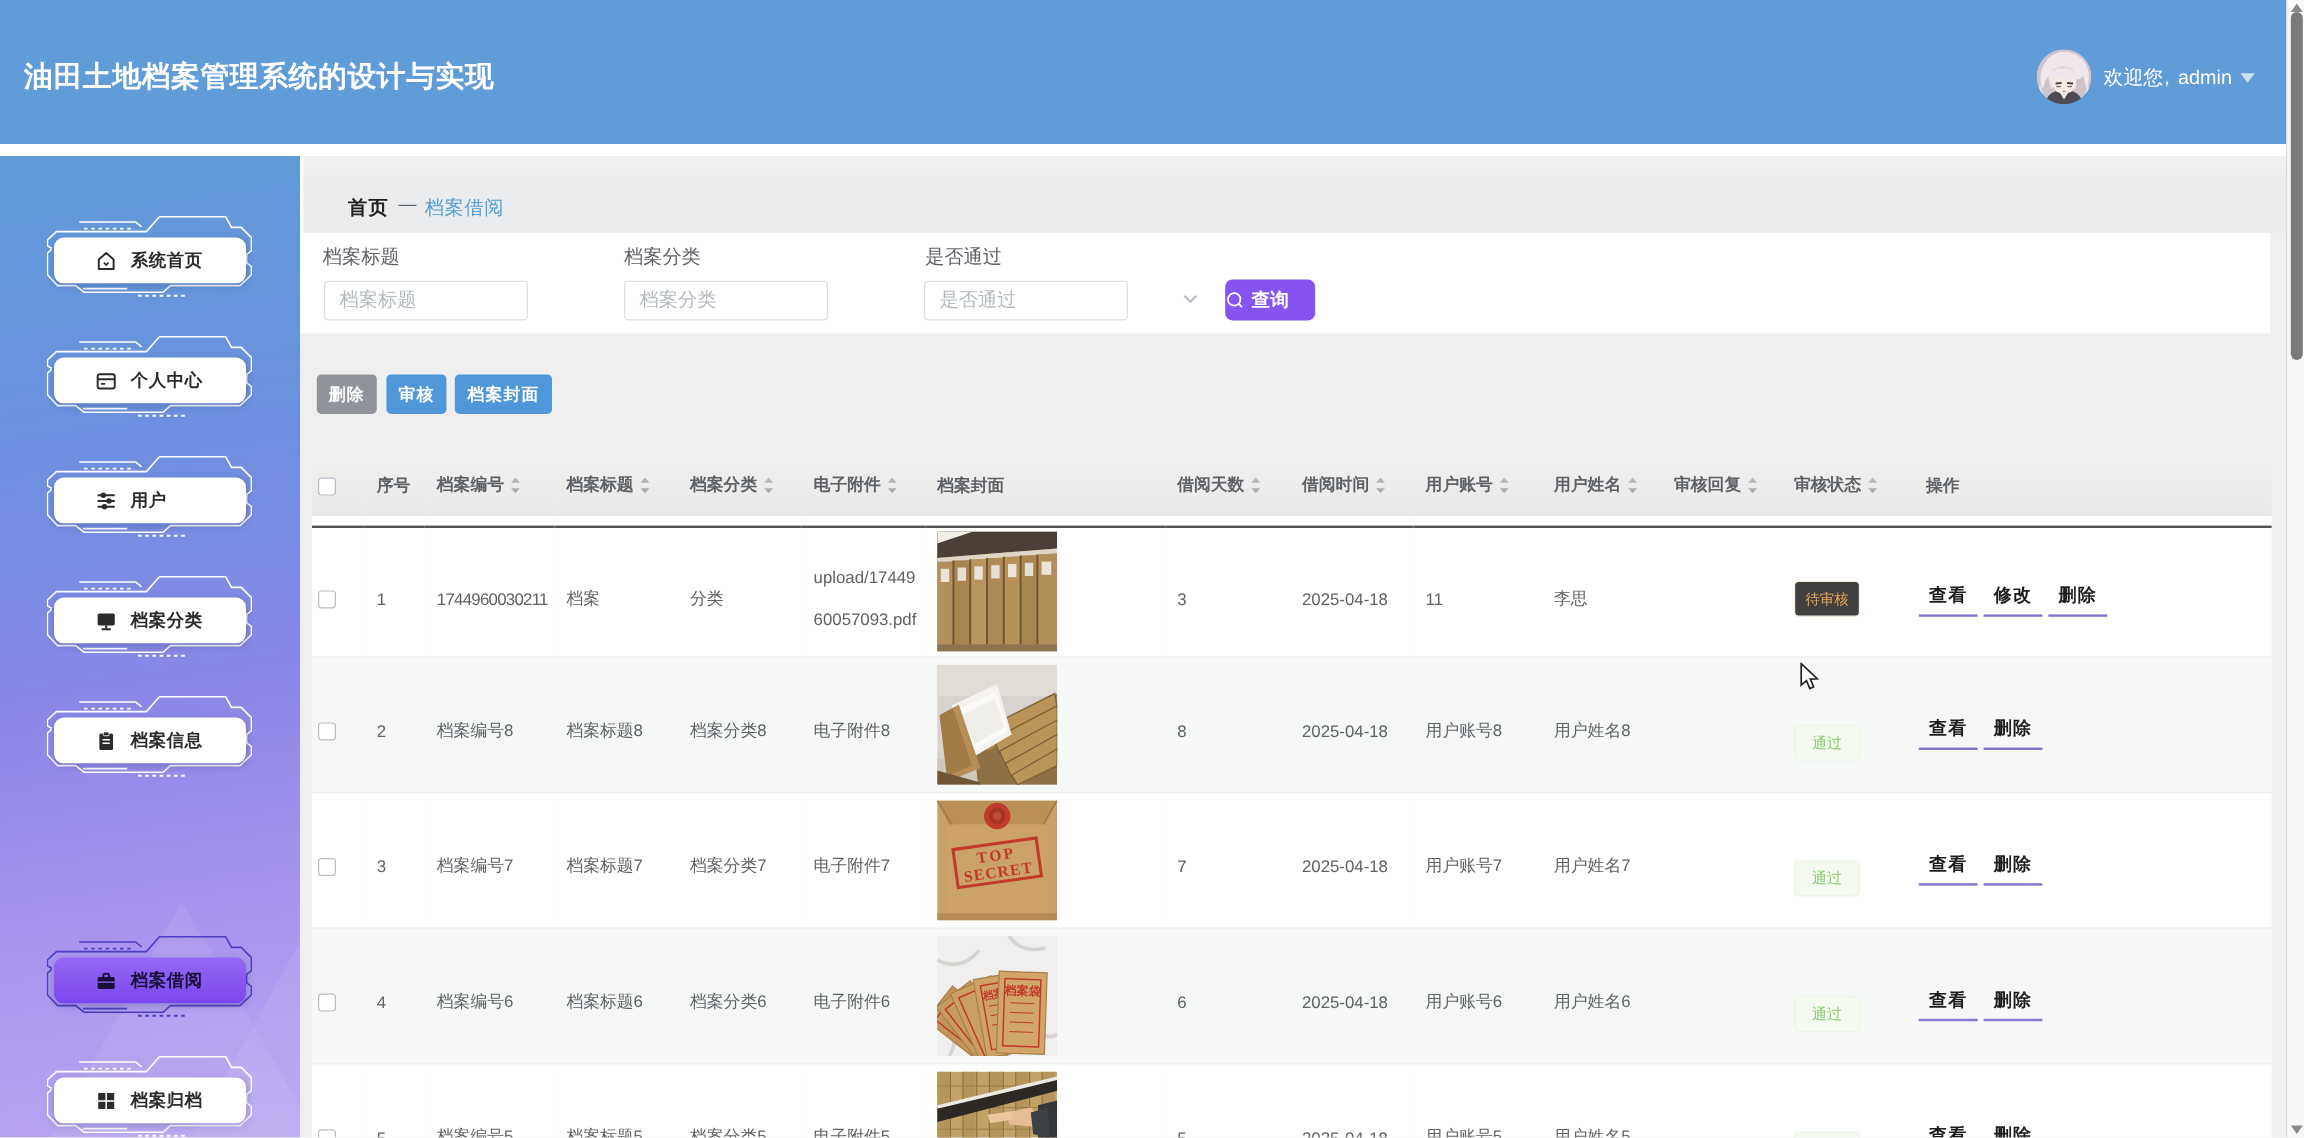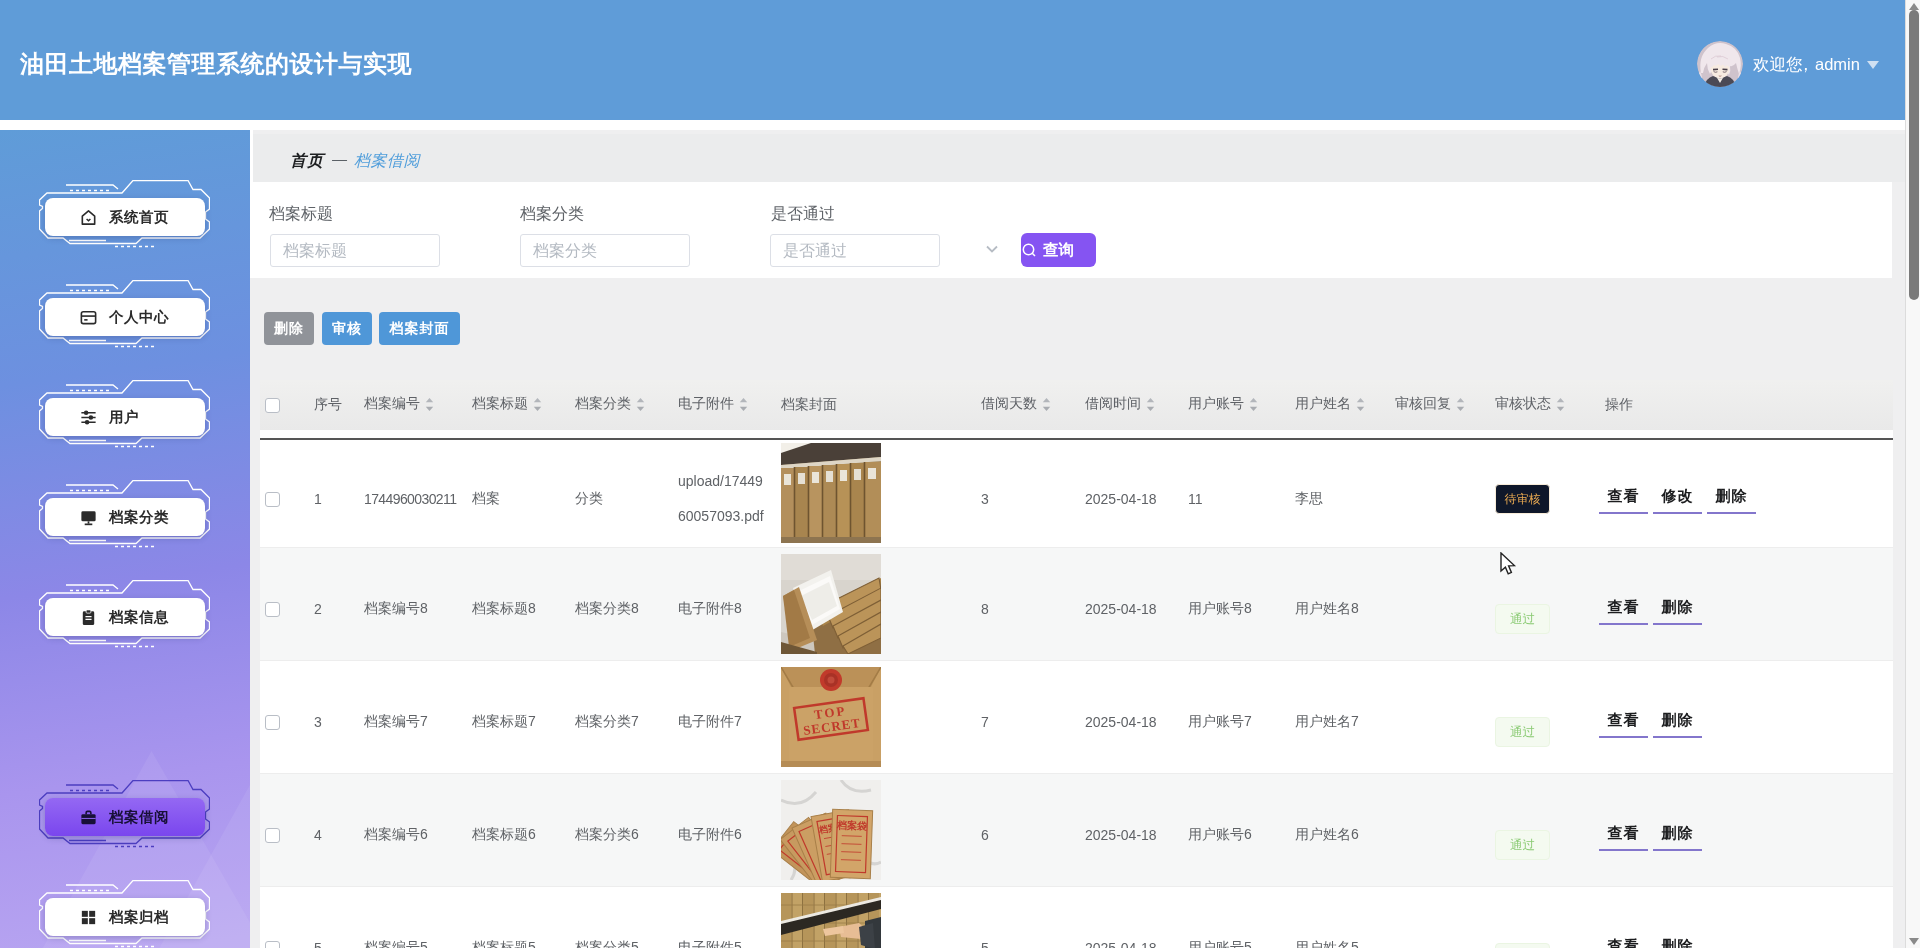--- a/index.html
+++ b/index.html
@@ -23,53 +23,53 @@
   .mbtn { position:absolute; left:6px; top:18px; width:160px; height:38px; background:#fff; border-radius:8px;
      display:flex; align-items:center; justify-content:flex-start; padding-left:34px; box-shadow:0 2px 6px rgba(30,40,90,.25);
      font-size:14.5px; color:#2b2b2b; font-weight:bold; letter-spacing:0.5px; }
   .mbtn svg { margin-right:11px; }
   .menu-item.active .mbtn { background:linear-gradient(180deg,#9468f3 0%, #7a46ee 100%); color:#181038; }
 
   
   #main { position:absolute; left:250px; top:130px; width:1657px; height:818px; background:#efeff0; }
   #whiteedge { position:absolute; left:0; top:0; width:3px; height:148px; background:#fff; }
   #formcard { position:absolute; left:3px; top:48px; width:1639px; height:100px; background:#fff; }
-  #crumb { position:absolute; left:3px; top:4px; width:1652px; height:48px; background:#ebeced;font-style:italic; }
+  #crumb { position:absolute; left:3px; top:16px; width:1652px; height:48px; background:#ebeced; }
   #crumb .b1 { position:absolute; left:37px; top:17px; font-size:16px; font-weight:bold; color:#1e2022; letter-spacing:1px;}
   #crumb .sep { position:absolute; left:79px; top:16px; font-size:15px; color:#5a6066; }
   #crumb .b2 { position:absolute; left:101px; top:17px; font-size:16px; color:#519edb; letter-spacing:0.5px; }
 
   .flabel { position:absolute; font-size:16px; color:#5f6368; }
   .finput::placeholder { color:#b4bac2; opacity:1; }
   .finput { position:absolute; width:170px; height:33px; border:1px solid #dcdfe6; border-radius:3px; background:#fff;
      font-size:16px; color:#b4bac2; line-height:31px; padding-left:12px; }
   #selArrow { position:absolute; left:734px; top:111px; width:16px; height:16px; }
   #btnQuery { position:absolute; left:771px; top:103px; width:75px; height:34px; background:#8554f2; border-radius:6px;
      color:#fff; font-size:15.5px; font-weight:bold; display:flex; align-items:center; justify-content:flex-start; }
   #btnQuery svg { margin-right:5px; }
 
   .actbtn { position:absolute; top:182px; height:33px; border-radius:4px; color:#fff; font-size:14px; font-weight:bold;
      display:flex; align-items:center; justify-content:center; letter-spacing:1px; }
 
   
   #tbl { position:absolute; left:10px; top:250px; width:1633px; border-collapse:collapse; table-layout:fixed; }
-  #tbl th { height:50px; background:linear-gradient(180deg,#f0f0ef, #e9e9e9); font-size:14px; font-weight:normal; color:#5e6166; text-align:left;
+  #tbl th { height:50px; background:linear-gradient(180deg,#f0f0ef, #e9e9e9); font-size:14px; font-weight:bold; color:#5e6166; text-align:left;
      padding-left:10px; vertical-align:middle; white-space:nowrap; }
   #tbl tr.gaprow td { height:9px; background:#fff; border-bottom:2px solid #555; padding:0; }
   #tbl td { font-size:14px; color:#5f6266; padding-left:10px; padding-top:11px; vertical-align:middle; word-wrap:break-word; }
   #tbl td.imgtd { padding-top:0; }
   #tbl tbody tr.r { height:113px; }
   #tbl tbody tr.r td { background:#fff; }
   #tbl tbody tr.r1 { height:108px; }
   #tbl tbody tr.even td { background:#f6f7f7 !important; }
   #tbl tbody tr.r td { border-bottom:1px solid #ededed; }
   .cb { display:inline-block; width:15px; height:15px; border:1px solid #b9bec6; border-radius:3px; background:#fff; vertical-align:middle; }
   .sort { display:inline-block; vertical-align:-4px; margin-left:5px; }
   .tag { display:inline-block; box-sizing:border-box; width:55px; height:30px; line-height:28px; padding:0; text-align:center; font-size:12.5px; border-radius:4px; position:relative; top:0; }
-  .tag.wait { color:#eaaa52; background:#0f172a; border:1px solid #f8ecd9; }
+  .tag.wait { color:#eaaa52; background:#404040; border:1px solid #f8ecd9; }
   .tag.pass { color:#8bcb74; background:#f4faf0; border:1px solid #eaf5e2;margin-top:20px; }
   .op { display:inline-block; width:49px; text-align:center; font-size:15px; font-weight:bold; color:#1c1d1f;
      border-bottom:2.5px solid #8376cc; padding-bottom:6px; margin-left:-6px; margin-right:11px; letter-spacing:1px; position:relative; top:2px; }
   .pic { display:block; }
 
   
   #sbar { position:absolute; left:1905px; top:0; width:15px; height:948px; background:#f8f8f8; border-left:1px solid #dcdcdc; }
   #sbar .thumb { position:absolute; left:3px; top:10px; width:10px; height:290px; background:#7a7a7a; border-radius:5px; }
   #sbar .ar { position:absolute; left:3px; width:0; height:0; border-left:5px solid transparent; border-right:5px solid transparent; }
   #sbar .up { top:3px; border-bottom:7px solid #8a8a8a; }

